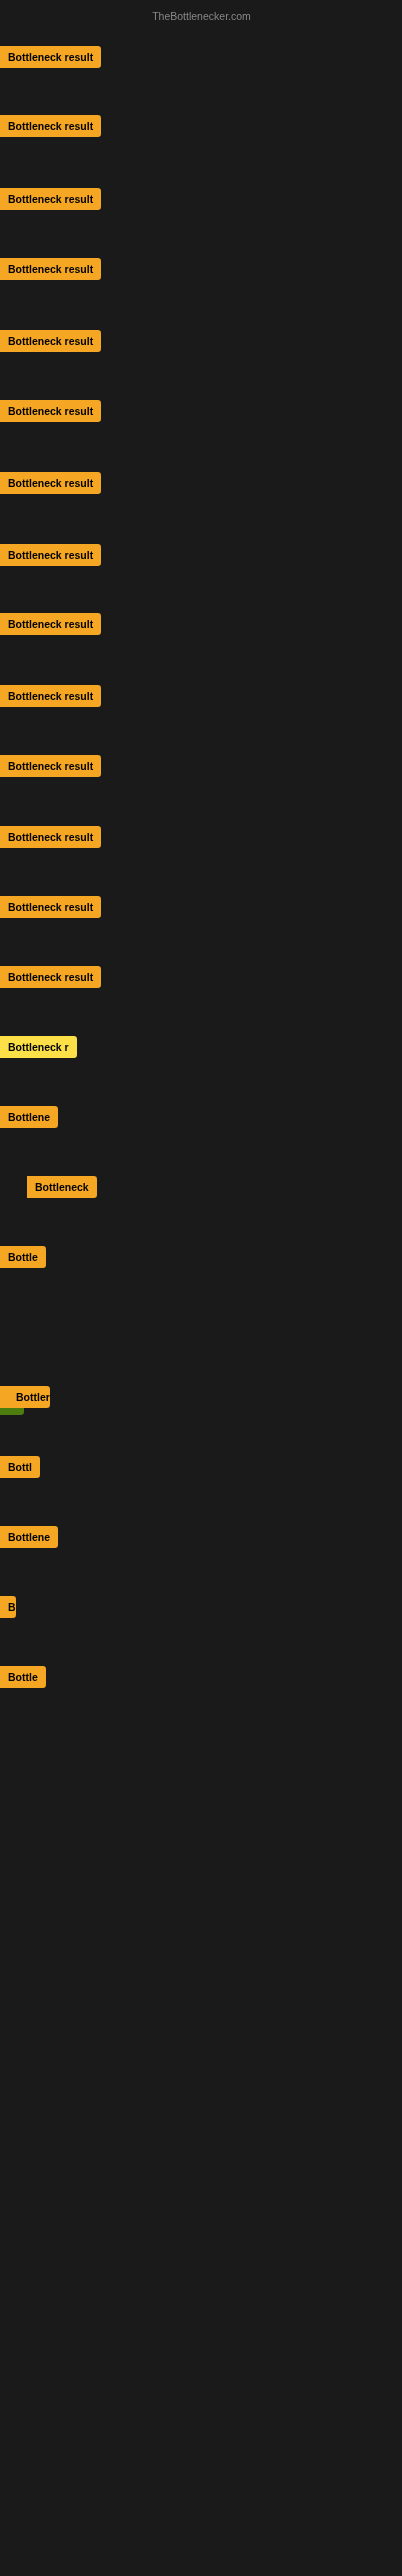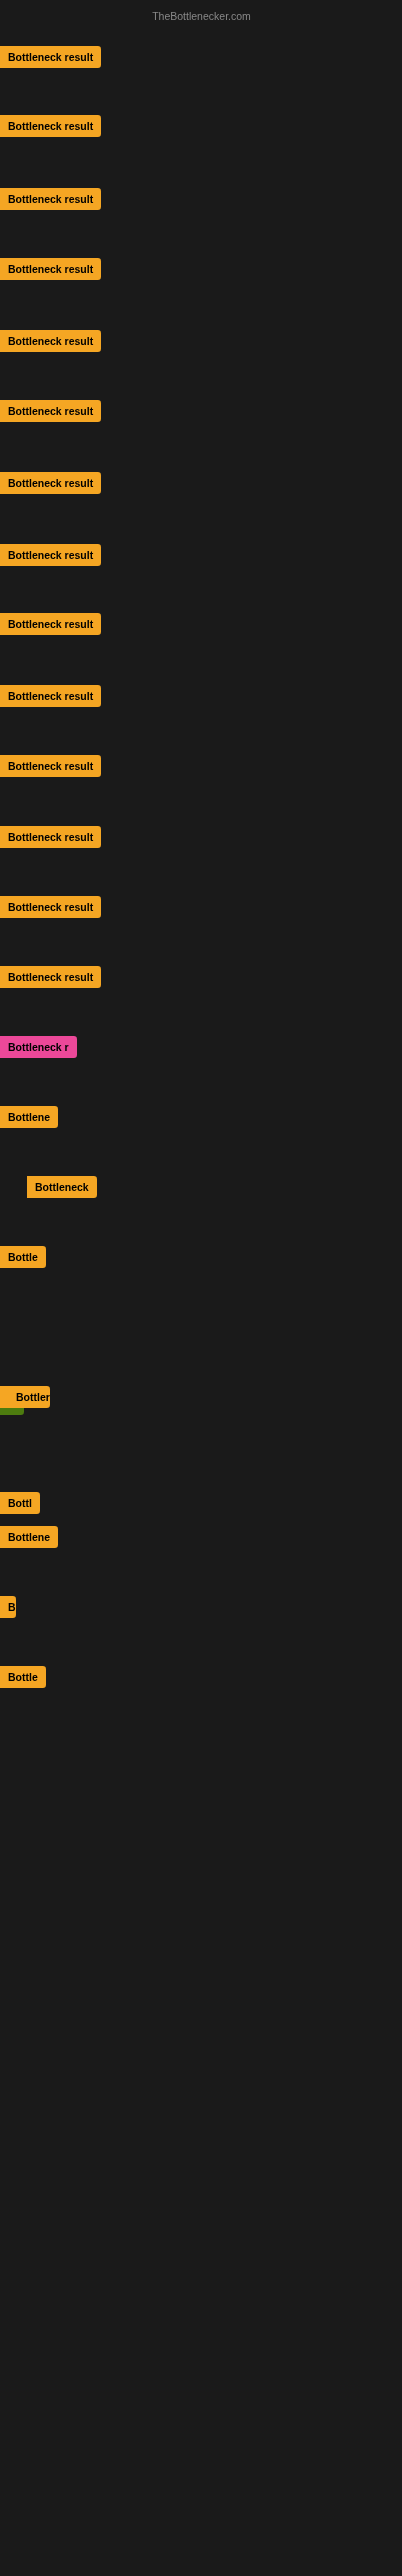--- a/index.html
+++ b/index.html
@@ -55,24 +55,24 @@
     <div class="bottleneck-badge" style="top: 330px; max-width: 131px; background-color: rgb(245, 166, 35); color: rgb(0, 0, 0);">Bottleneck result</div>
     <div class="bottleneck-badge" style="top: 400px; max-width: 128px; background-color: rgb(245, 166, 35); color: rgb(0, 0, 0);">Bottleneck result</div>
     <div class="bottleneck-badge" style="top: 472px; max-width: 129px; background-color: rgb(245, 166, 35); color: rgb(0, 0, 0);">Bottleneck result</div>
     <div class="bottleneck-badge" style="top: 544px; max-width: 131px; background-color: rgb(245, 166, 35); color: rgb(0, 0, 0);">Bottleneck result</div>
     <div class="bottleneck-badge" style="top: 613px; max-width: 128px; background-color: rgb(245, 166, 35); color: rgb(0, 0, 0);">Bottleneck result</div>
     <div class="bottleneck-badge" style="top: 685px; max-width: 127px; background-color: rgb(245, 166, 35); color: rgb(0, 0, 0);">Bottleneck result</div>
     <div class="bottleneck-badge" style="top: 755px; max-width: 127px; background-color: rgb(245, 166, 35); color: rgb(0, 0, 0);">Bottleneck result</div>
     <div class="bottleneck-badge" style="top: 826px; max-width: 123px; background-color: rgb(245, 166, 35); color: rgb(0, 0, 0);">Bottleneck result</div>
     <div class="bottleneck-badge" style="top: 896px; max-width: 121px; background-color: rgb(245, 166, 35); color: rgb(0, 0, 0);">Bottleneck result</div>
     <div class="bottleneck-badge" style="top: 966px; max-width: 119px; background-color: rgb(245, 166, 35); color: rgb(0, 0, 0);">Bottleneck result</div>
-    <div class="bottleneck-badge" style="top: 1036px; max-width: 81px; background-color: #ec4899; color: rgb(0, 0, 0);">Bottleneck r</div>
+    <div class="bottleneck-badge" style="top: 1036px; max-width: 81px; background-color: #fde047; color: rgb(0, 0, 0);">Bottleneck r</div>
     <div class="bottleneck-badge" style="top: 1106px; max-width: 64px; background-color: rgb(245, 166, 35); color: rgb(0, 0, 0);">Bottlene</div>
     <div class="bottleneck-badge" style="top: 1176px; max-width: 71px; background-color: rgb(245, 166, 35); color: rgb(0, 0, 0); margin-left: 27px;">Bottleneck</div>
     <div class="bottleneck-badge" style="top: 1246px; max-width: 48px; background-color: rgb(245, 166, 35); color: rgb(0, 0, 0);">Bottle</div>
     <div class="bottleneck-badge" style="top: 1393px; max-width: 24px; background-color: #4d7c0f; color: rgb(0, 0, 0);">Bo</div>
     <div class="bottleneck-badge" style="top: 1386px; max-width: 50px; background-color: rgb(245, 166, 35); color: rgb(0, 0, 0); padding-left: 16px;">Bottler</div>
-    <div class="bottleneck-badge" style="top: 1456px; max-width: 40px; background-color: rgb(245, 166, 35); color: rgb(0, 0, 0); margin-top: 36px;">Bottl</div>
+    <div class="bottleneck-badge" style="top: 1456px; max-width: 40px; background-color: rgb(245, 166, 35); color: rgb(0, 0, 0);">Bottl</div>
     <div class="bottleneck-badge" style="top: 1526px; max-width: 60px; background-color: rgb(245, 166, 35); color: rgb(0, 0, 0);">Bottlene</div>
     <div class="bottleneck-badge" style="top: 1596px; max-width: 16px; background-color: rgb(245, 166, 35); color: rgb(0, 0, 0);">B</div>
     <div class="bottleneck-badge" style="top: 1666px; max-width: 47px; background-color: rgb(245, 166, 35); color: rgb(0, 0, 0);">Bottle</div>
   </div>
 
 
 </body></html>

